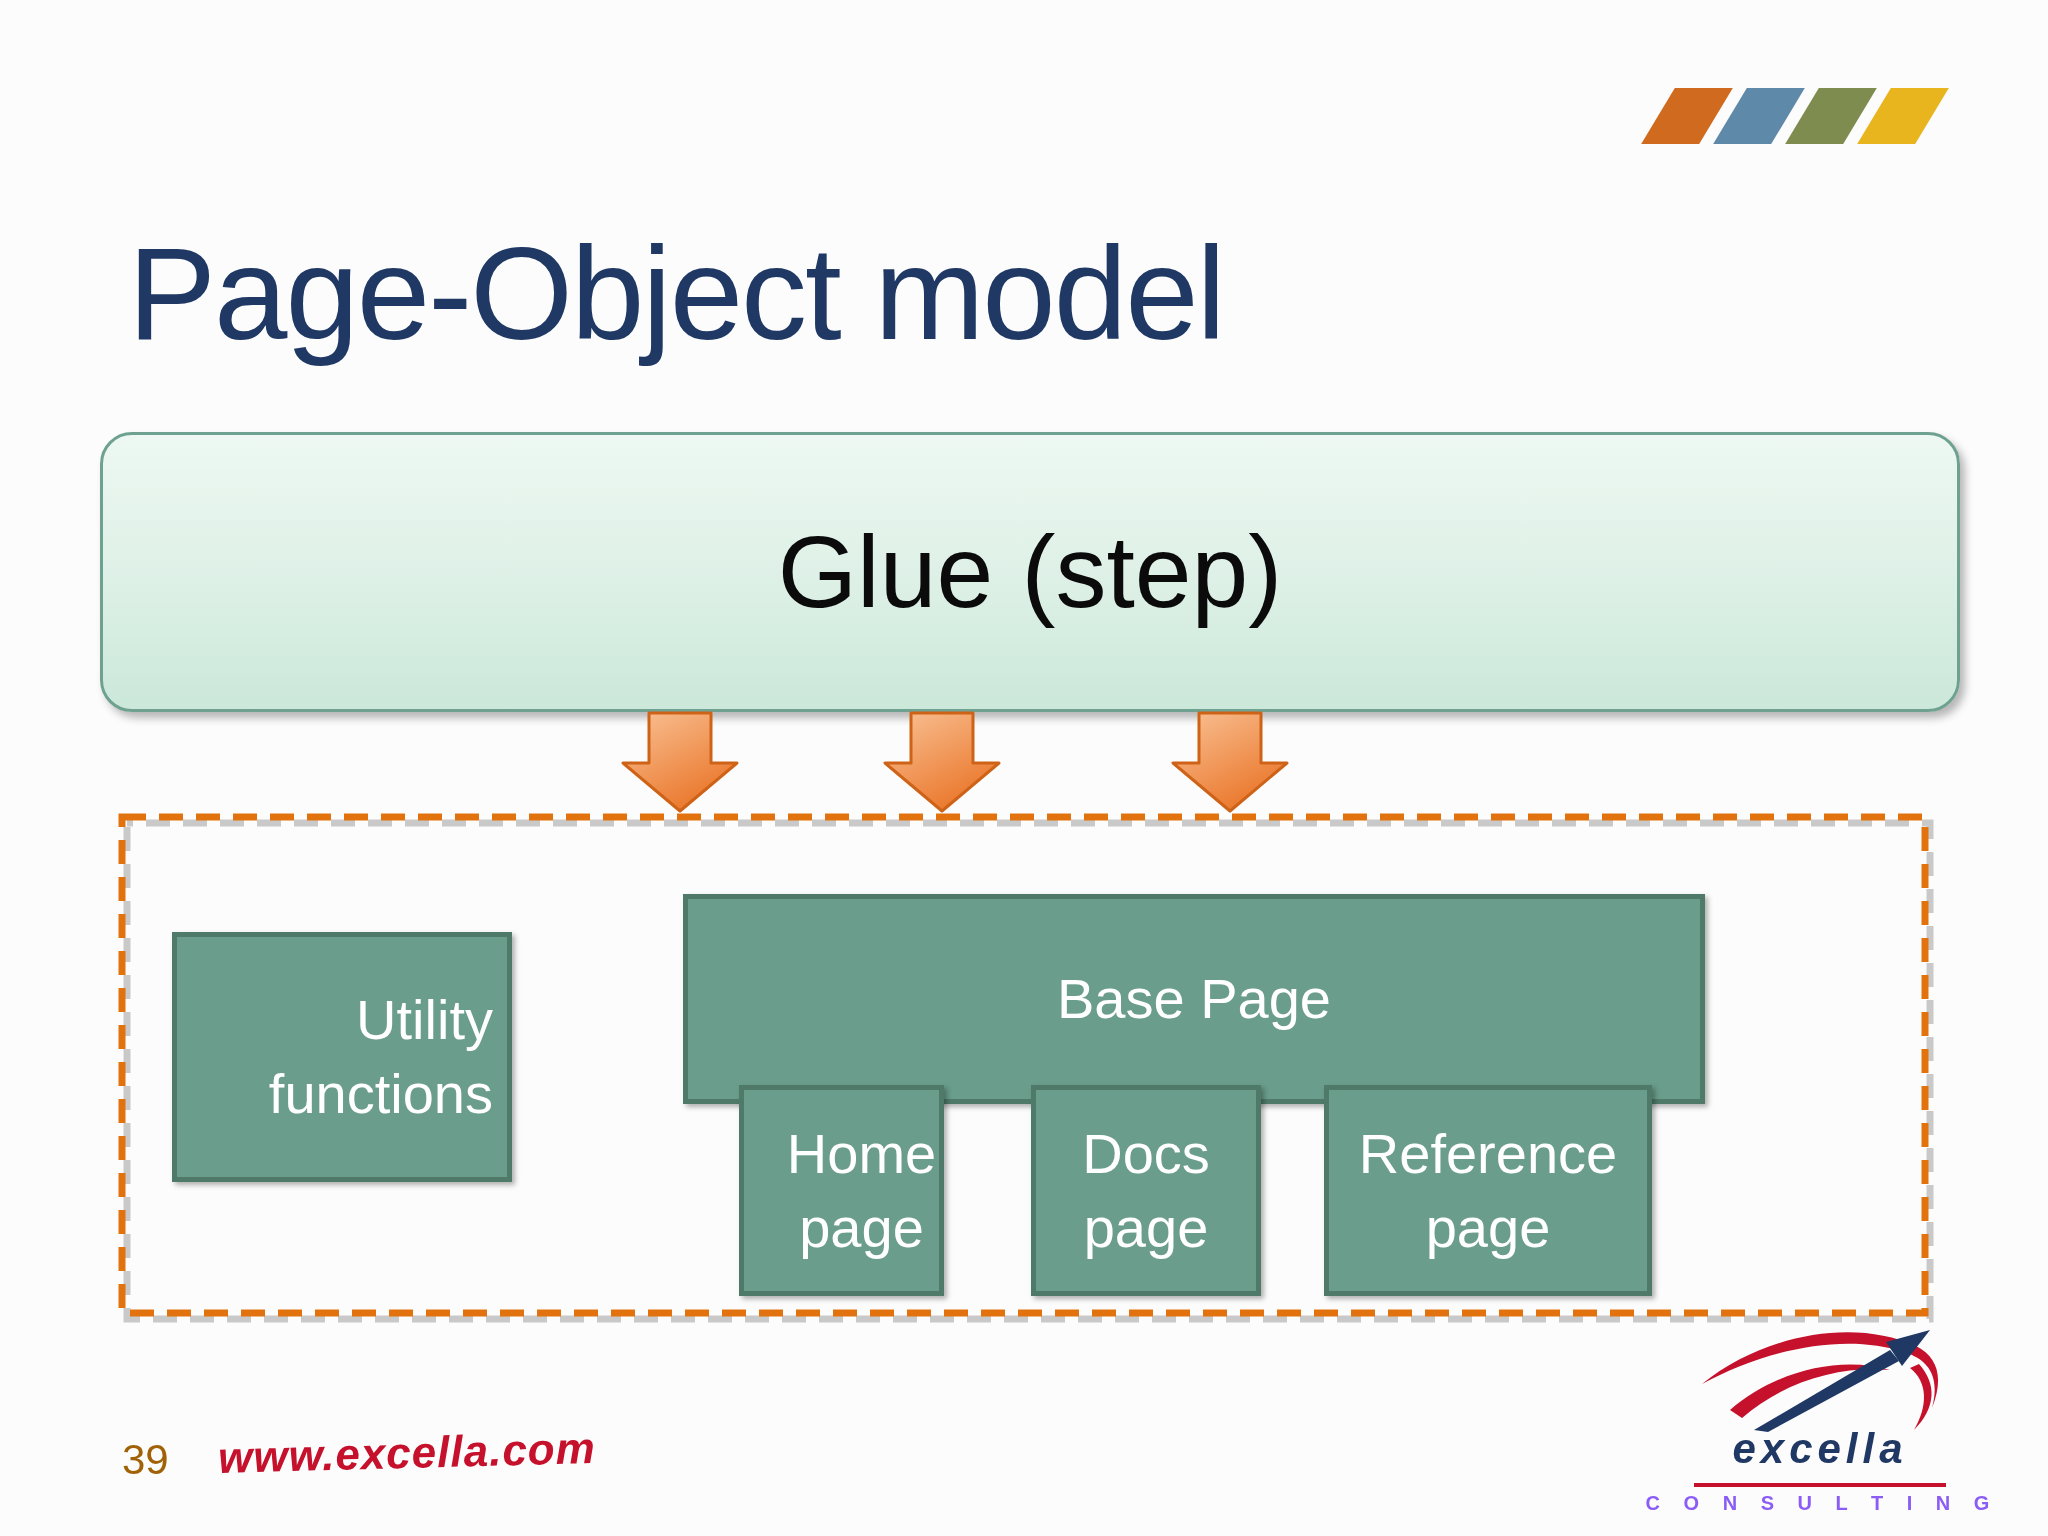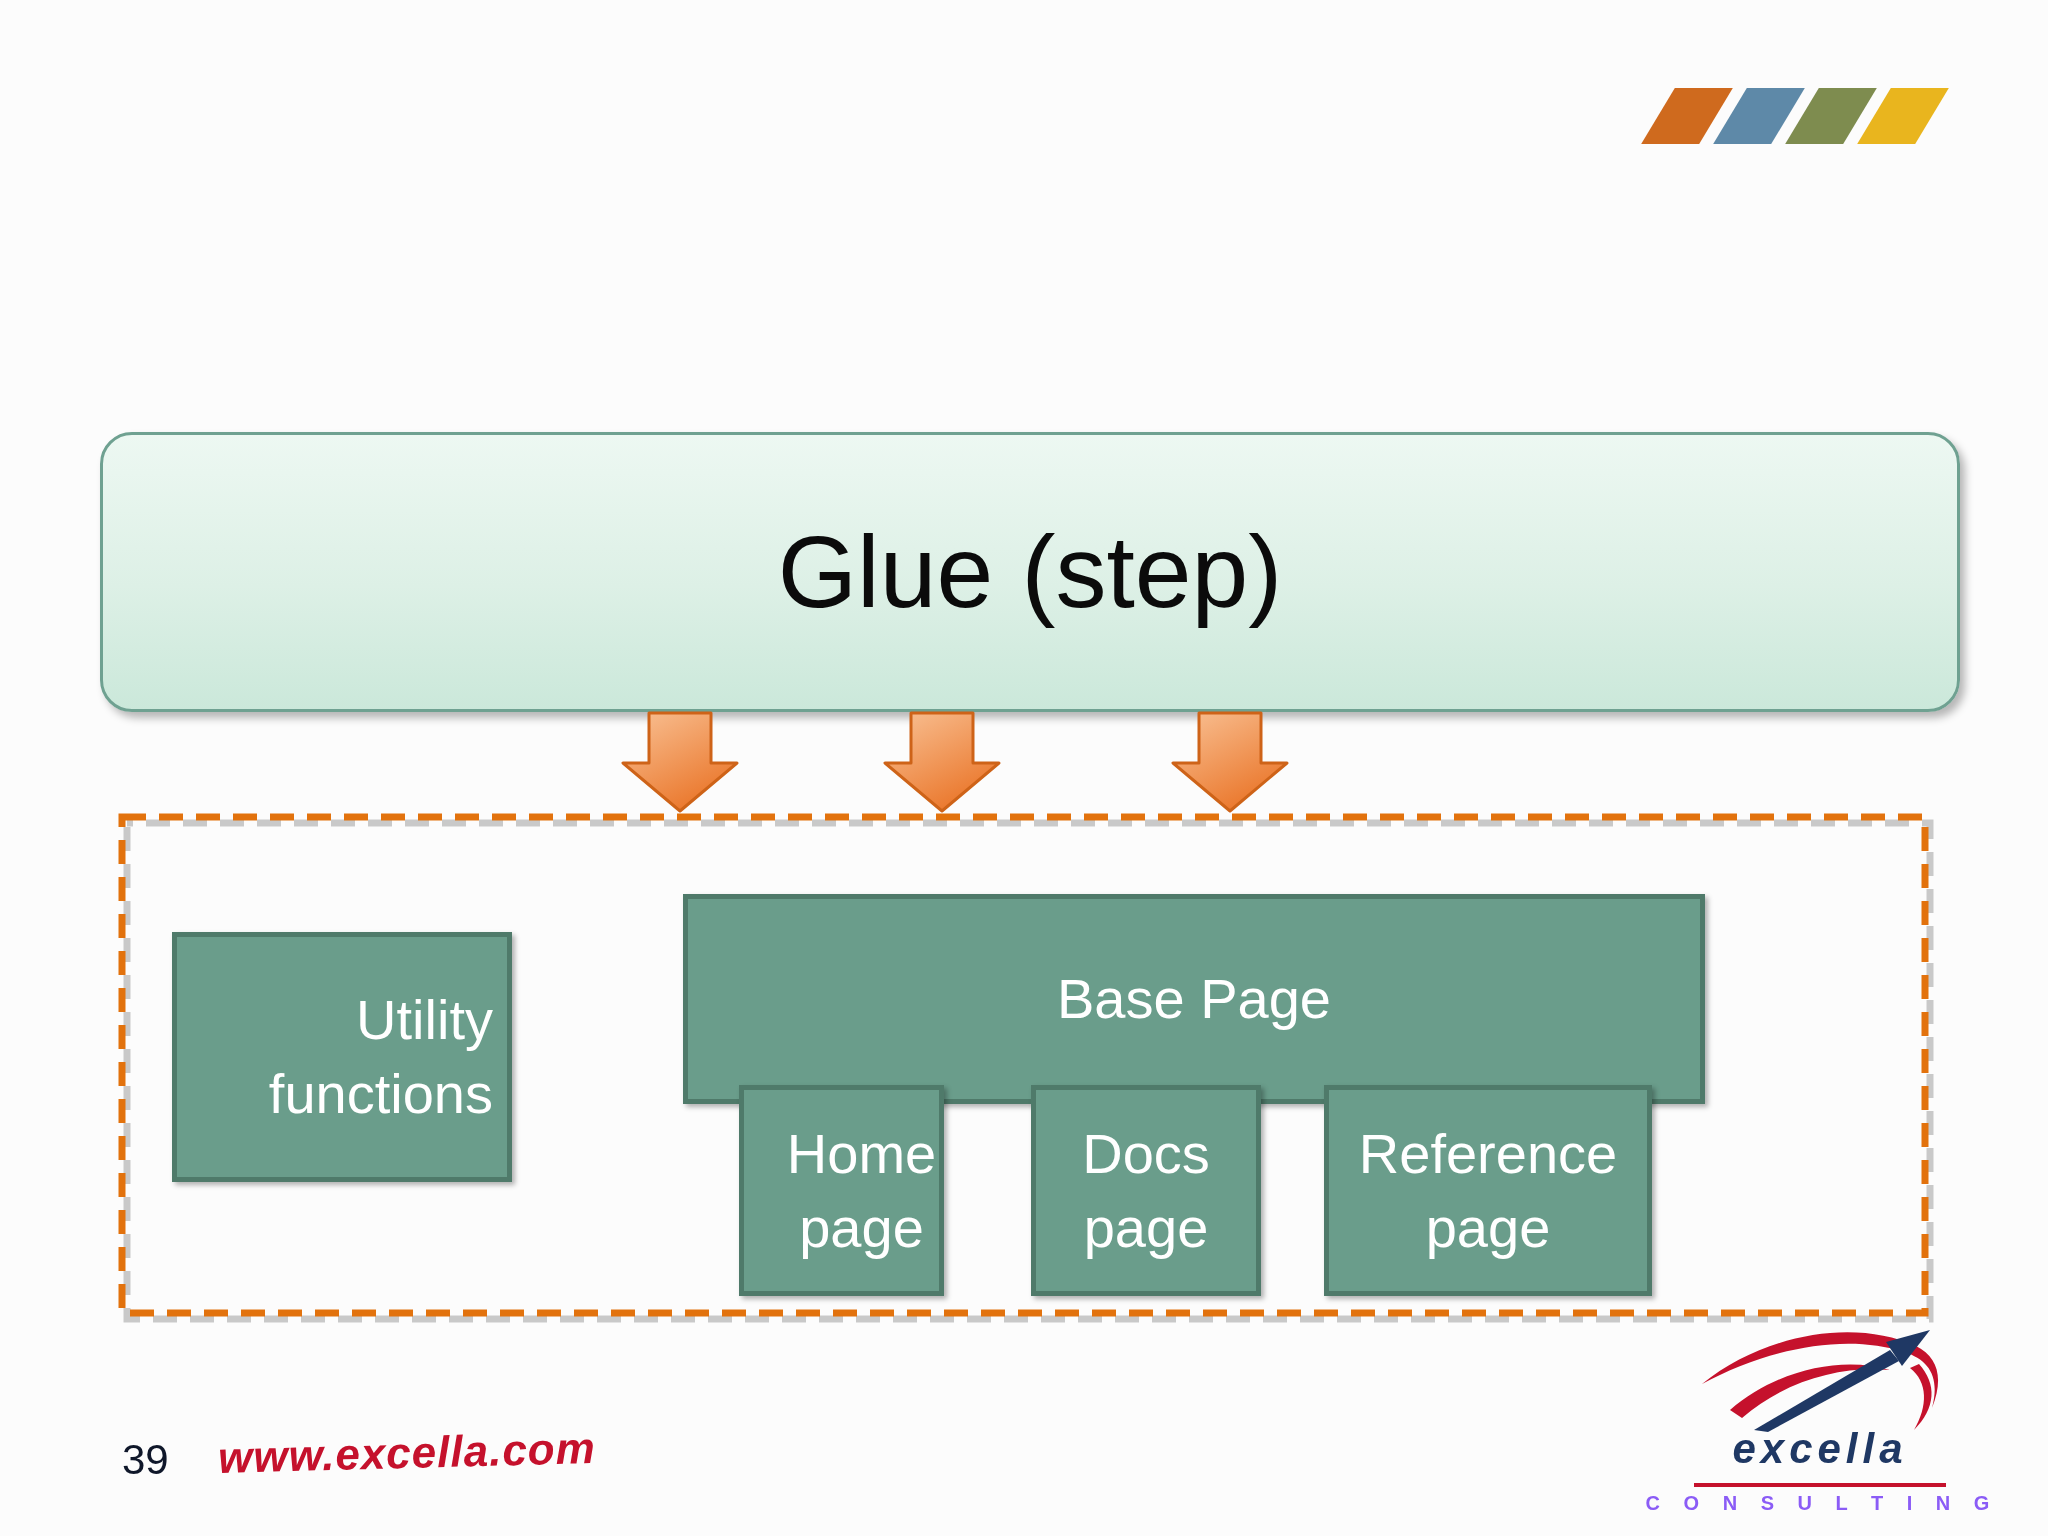--- a/index.html
+++ b/index.html
@@ -62,21 +62,21 @@
   .utility{left:172px;top:932px;width:340px;height:250px;text-align:right;}
   .basepage{left:683px;top:894px;width:1022px;height:210px;}
   .homepage{left:739px;top:1085px;width:205px;height:211px;padding-left:40px;}
   .docspage{left:1031px;top:1085px;width:230px;height:211px;}
   .refpage{left:1324px;top:1085px;width:328px;height:211px;}
   .gbox .lbl{padding:0 14px;}
 
   
   .page-number{
     position:absolute;left:122px;top:1436px;
-    font-size:42px;color:#0f172a;
+    font-size:42px;color:#a16207;
   }
   .site-url{
     position:absolute;left:218px;top:1428px;
     font-size:44px;color:#C5112C;
     font-style:italic;font-weight:bold;
     letter-spacing:1px;
     transform:rotate(-1.5deg);
   }
 
   
@@ -100,20 +100,21 @@
 
 <div id="slide">
 
   <div class="slashes">
     <div class="slash s1"></div>
     <div class="slash s2"></div>
     <div class="slash s3"></div>
     <div class="slash s4"></div>
   </div>
 
+  <div class="title">Page-Object model</div>
 
   <div class="glue-box">
     <span class="glue-label">Glue (step)</span>
   </div>
 
   <svg class="arrow a1" viewBox="0 0 118 102">
     <defs>
         <linearGradient id="ag1" x1="0" y1="0" x2="0.6" y2="1">
       <stop offset="0" stop-color="#F9C296"></stop>
           <stop offset="1" stop-color="#EA762A"></stop>

